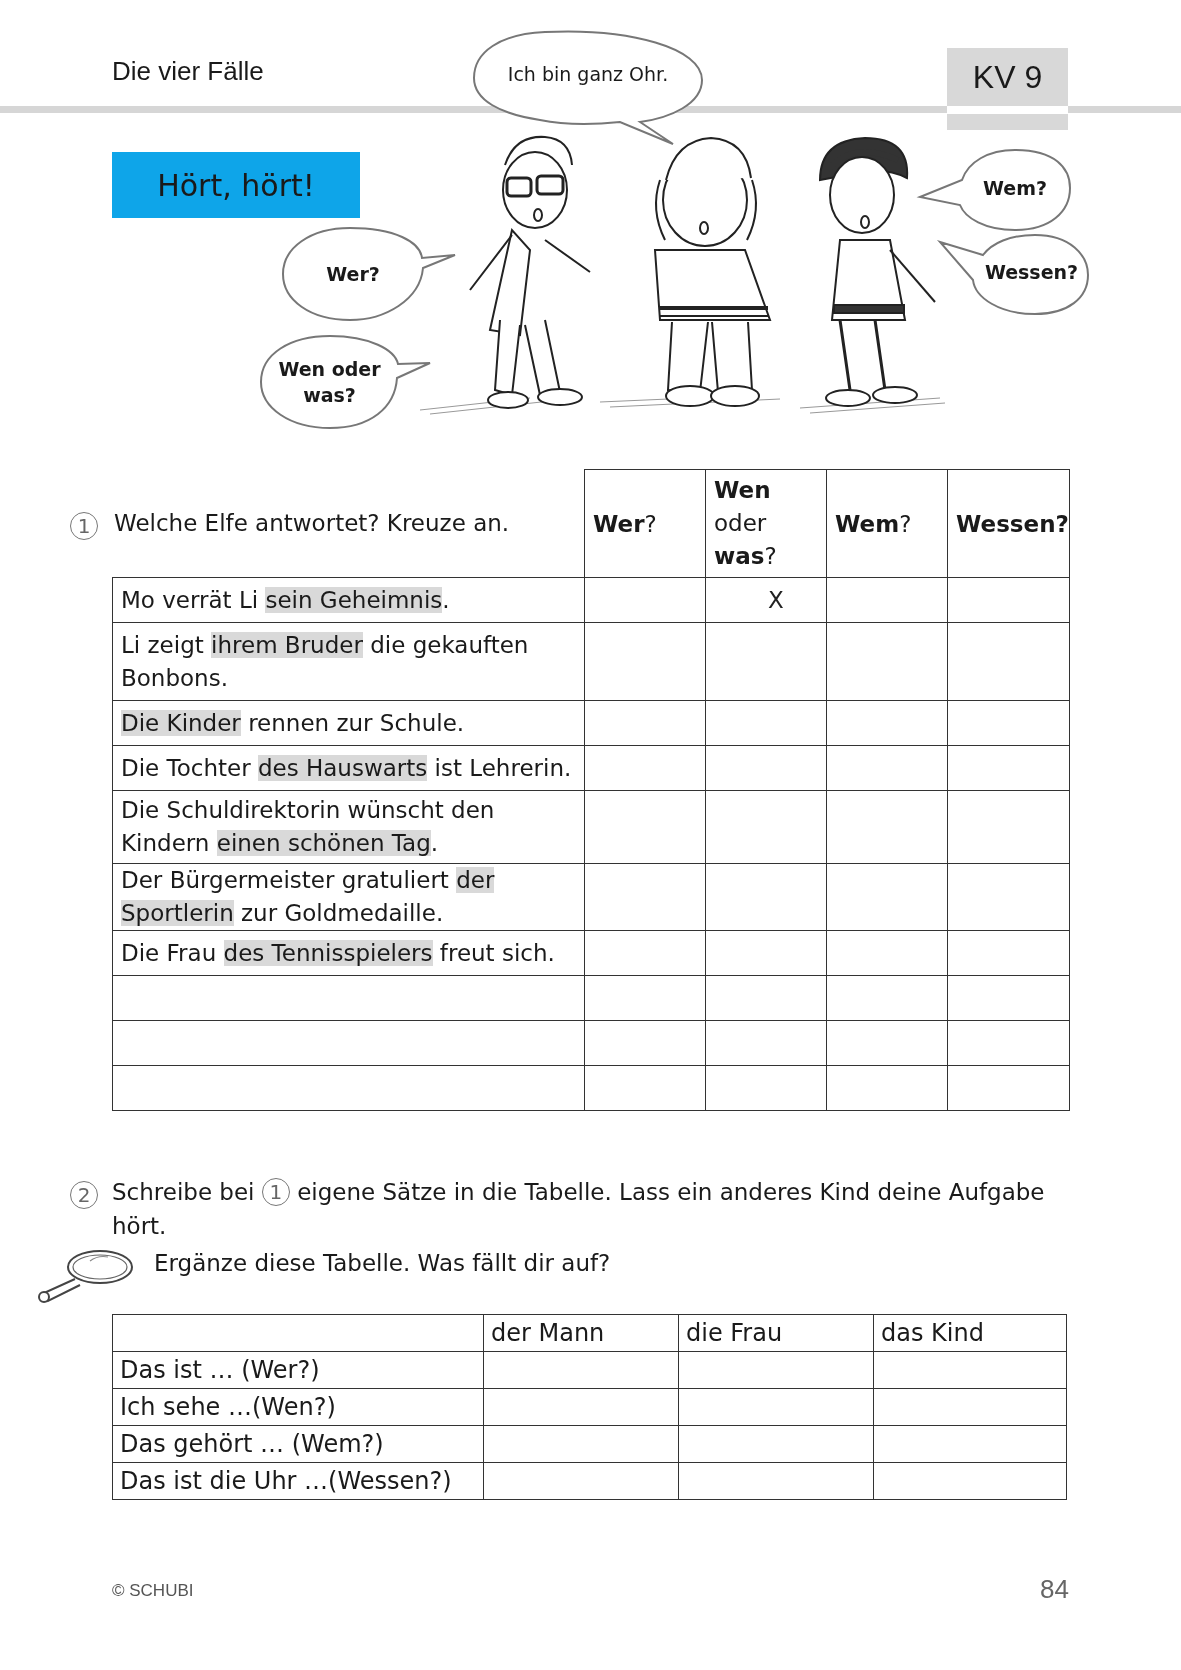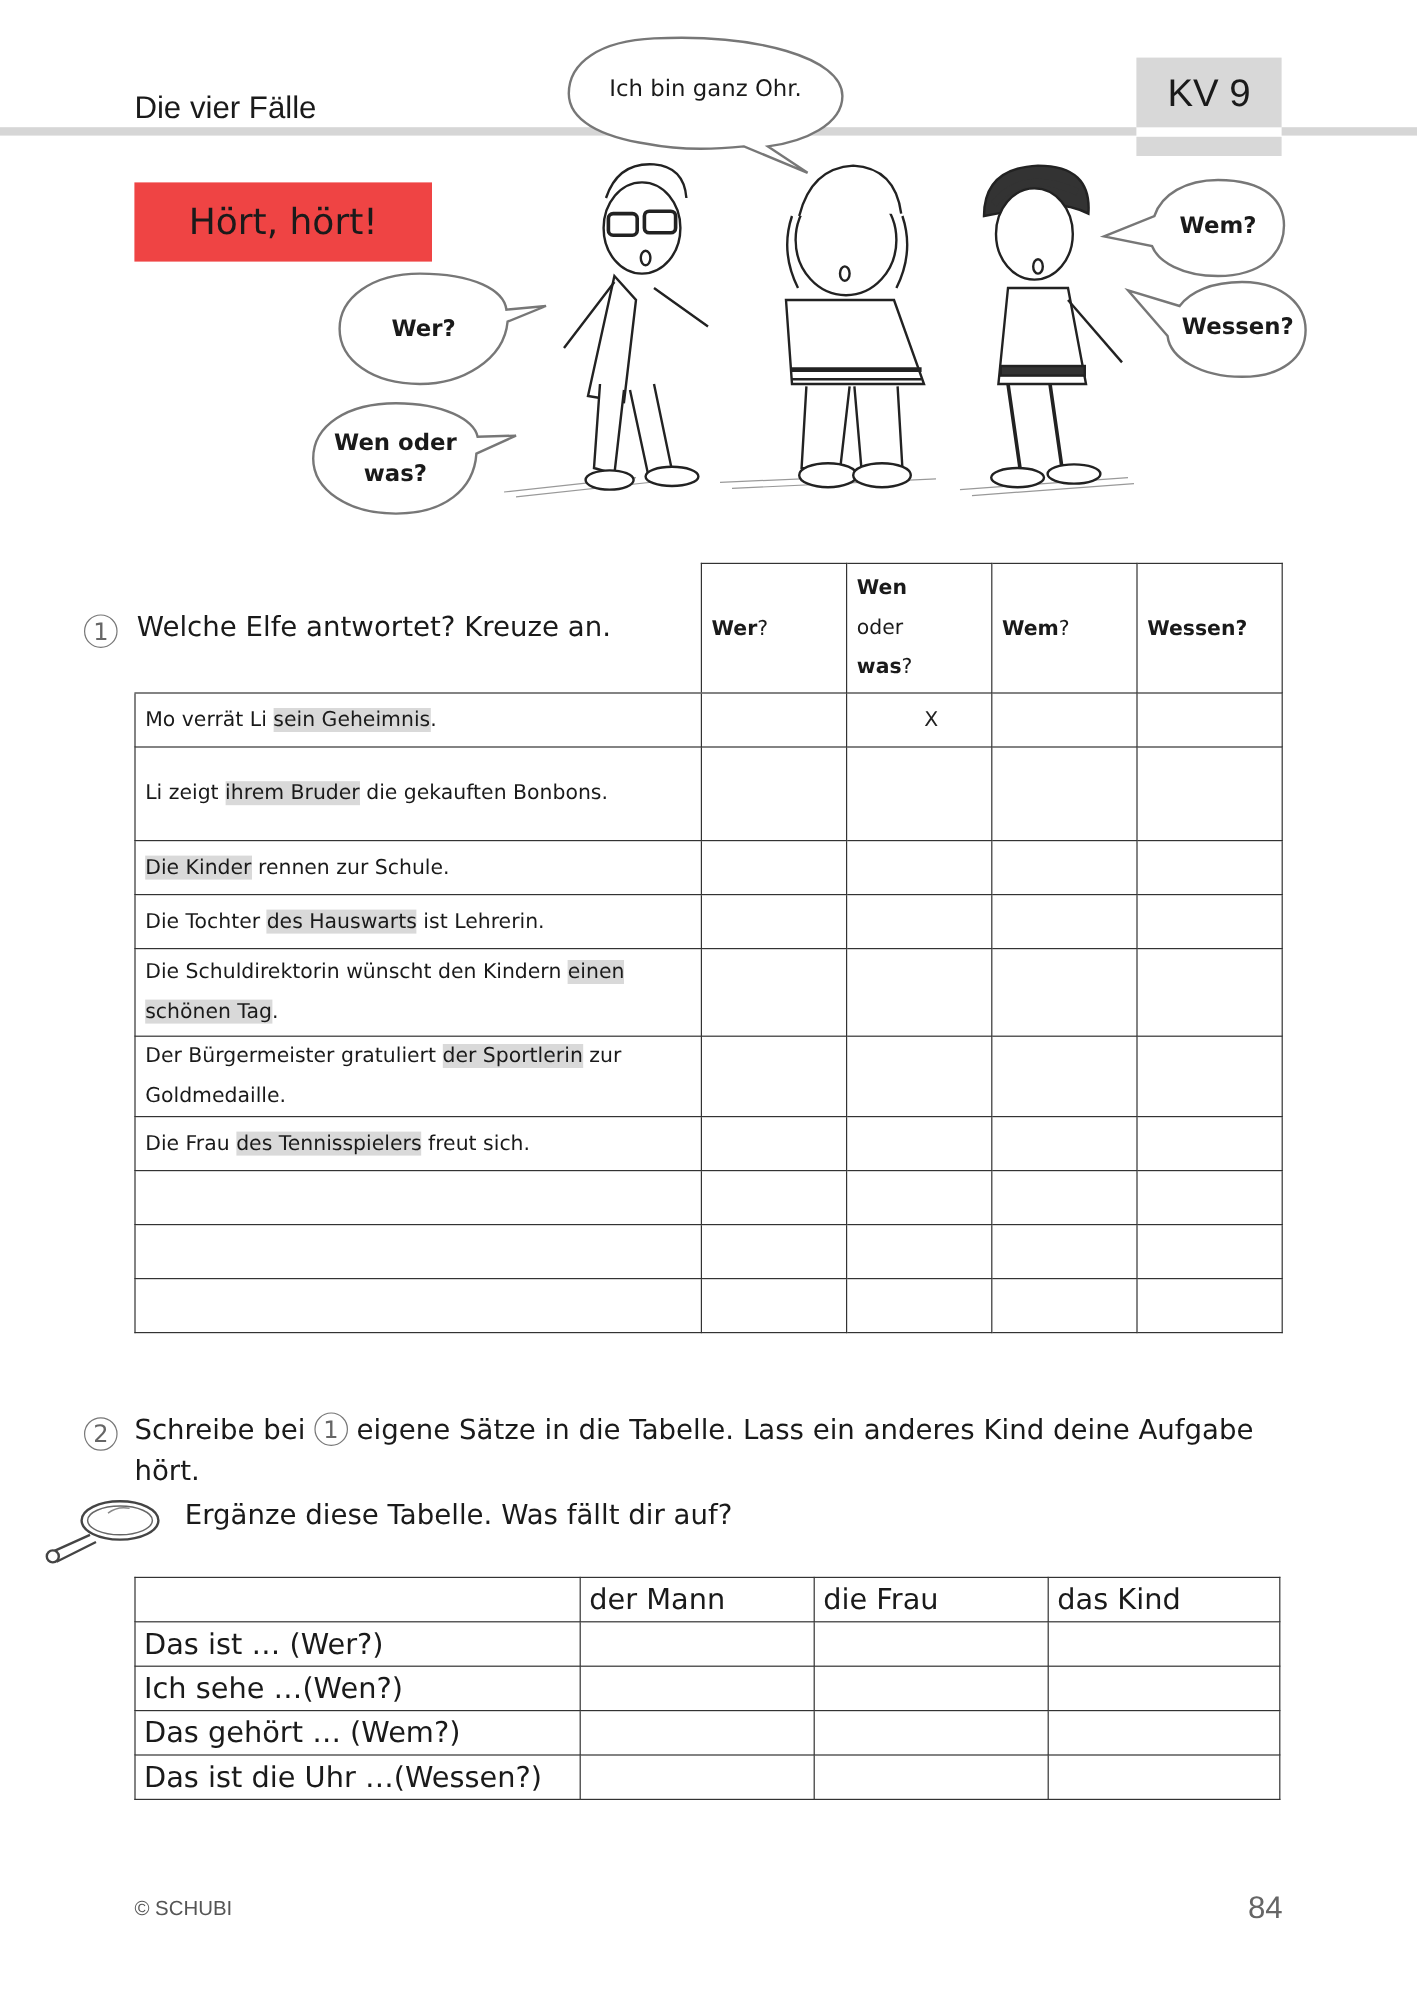--- a/index.html
+++ b/index.html
@@ -1,38 +1,38 @@
 <!DOCTYPE html>
 <html><head>
 <meta charset="utf-8">
 <style>
   html, body { margin:0; padding:0; background:#ffffff; }
   body { width:1181px; height:1670px; position:relative; overflow:hidden;
          font-family:"DejaVu Sans", sans-serif; color:#1a1a1a; }
   .abs { position:absolute; }
-  .page-title { left:112px; top:74px; font-family:"Liberation Sans", sans-serif; font-size:26px; color:#1a1a1a; }
+  .page-title { left:112px; top:56px; font-family:"Liberation Sans", sans-serif; font-size:26px; color:#1a1a1a; }
   .top-rule { left:0; top:106px; width:1181px; height:7px; background:#d6d6d6; }
   .kv-box { left:947px; top:48px; width:121px; height:58px; background:#d8d8d8;
             font-family:"Liberation Sans", sans-serif; font-size:32px; color:#1a1a1a;
             display:flex; align-items:center; justify-content:center; }
   .kv-gap { left:947px; top:106px; width:121px; height:8px; background:#ffffff; }
   .kv-under { left:947px; top:114px; width:121px; height:16px; background:#d8d8d8; }
-  .heading-box { left:112px; top:152px; width:248px; height:66px; background:#ef4444;
+  .heading-box { left:112px; top:152px; width:248px; height:66px; background:#0ea5e9;
                  font-size:30px; display:flex; align-items:center; justify-content:center; color:#1a1a1a; }
   .bubble-text { font-size:19px; color:#1a1a1a; text-align:center; line-height:26px; }
   .bubble-text.bold { font-weight:bold; }
   svg.illus { position:absolute; left:0; top:0; }
 
   .task-num { width:28px; height:28px; border:1.5px solid #777; border-radius:50%;
               font-size:20px; color:#666; display:flex; align-items:center; justify-content:center;
               box-sizing:border-box; }
   .task-text { font-size:23px; color:#1a1a1a; line-height:34px; }
 
   table.main { position:absolute; left:112px; top:469px; border-collapse:collapse; }
-  table.main td, table.main th { border:1.5px solid #333; padding:0; font-size:17px; vertical-align:middle; }
+  table.main td, table.main th { border:1.5px solid #333; padding:0; font-size:23px; vertical-align:middle; }
   table.main th { font-weight:normal; text-align:left; padding-left:8px; }
   table.main th.noborder { border:none; border-bottom:1.5px solid #333; }
   table.main td.sent { padding:0 8px; line-height:33px; }
   .hl { background:#d9d9d9; }
   .b { font-weight:bold; }
   .mark { font-family:"DejaVu Sans", sans-serif; font-size:28px; font-weight:normal; color:#222; text-align:center; padding-left:20px !important; }
 
   table.second { position:absolute; left:112px; top:1314px; border-collapse:collapse; }
   table.second td { border:1.5px solid #333; font-size:24px; padding:0 7px; height:36px; line-height:36px; vertical-align:middle; }
 

